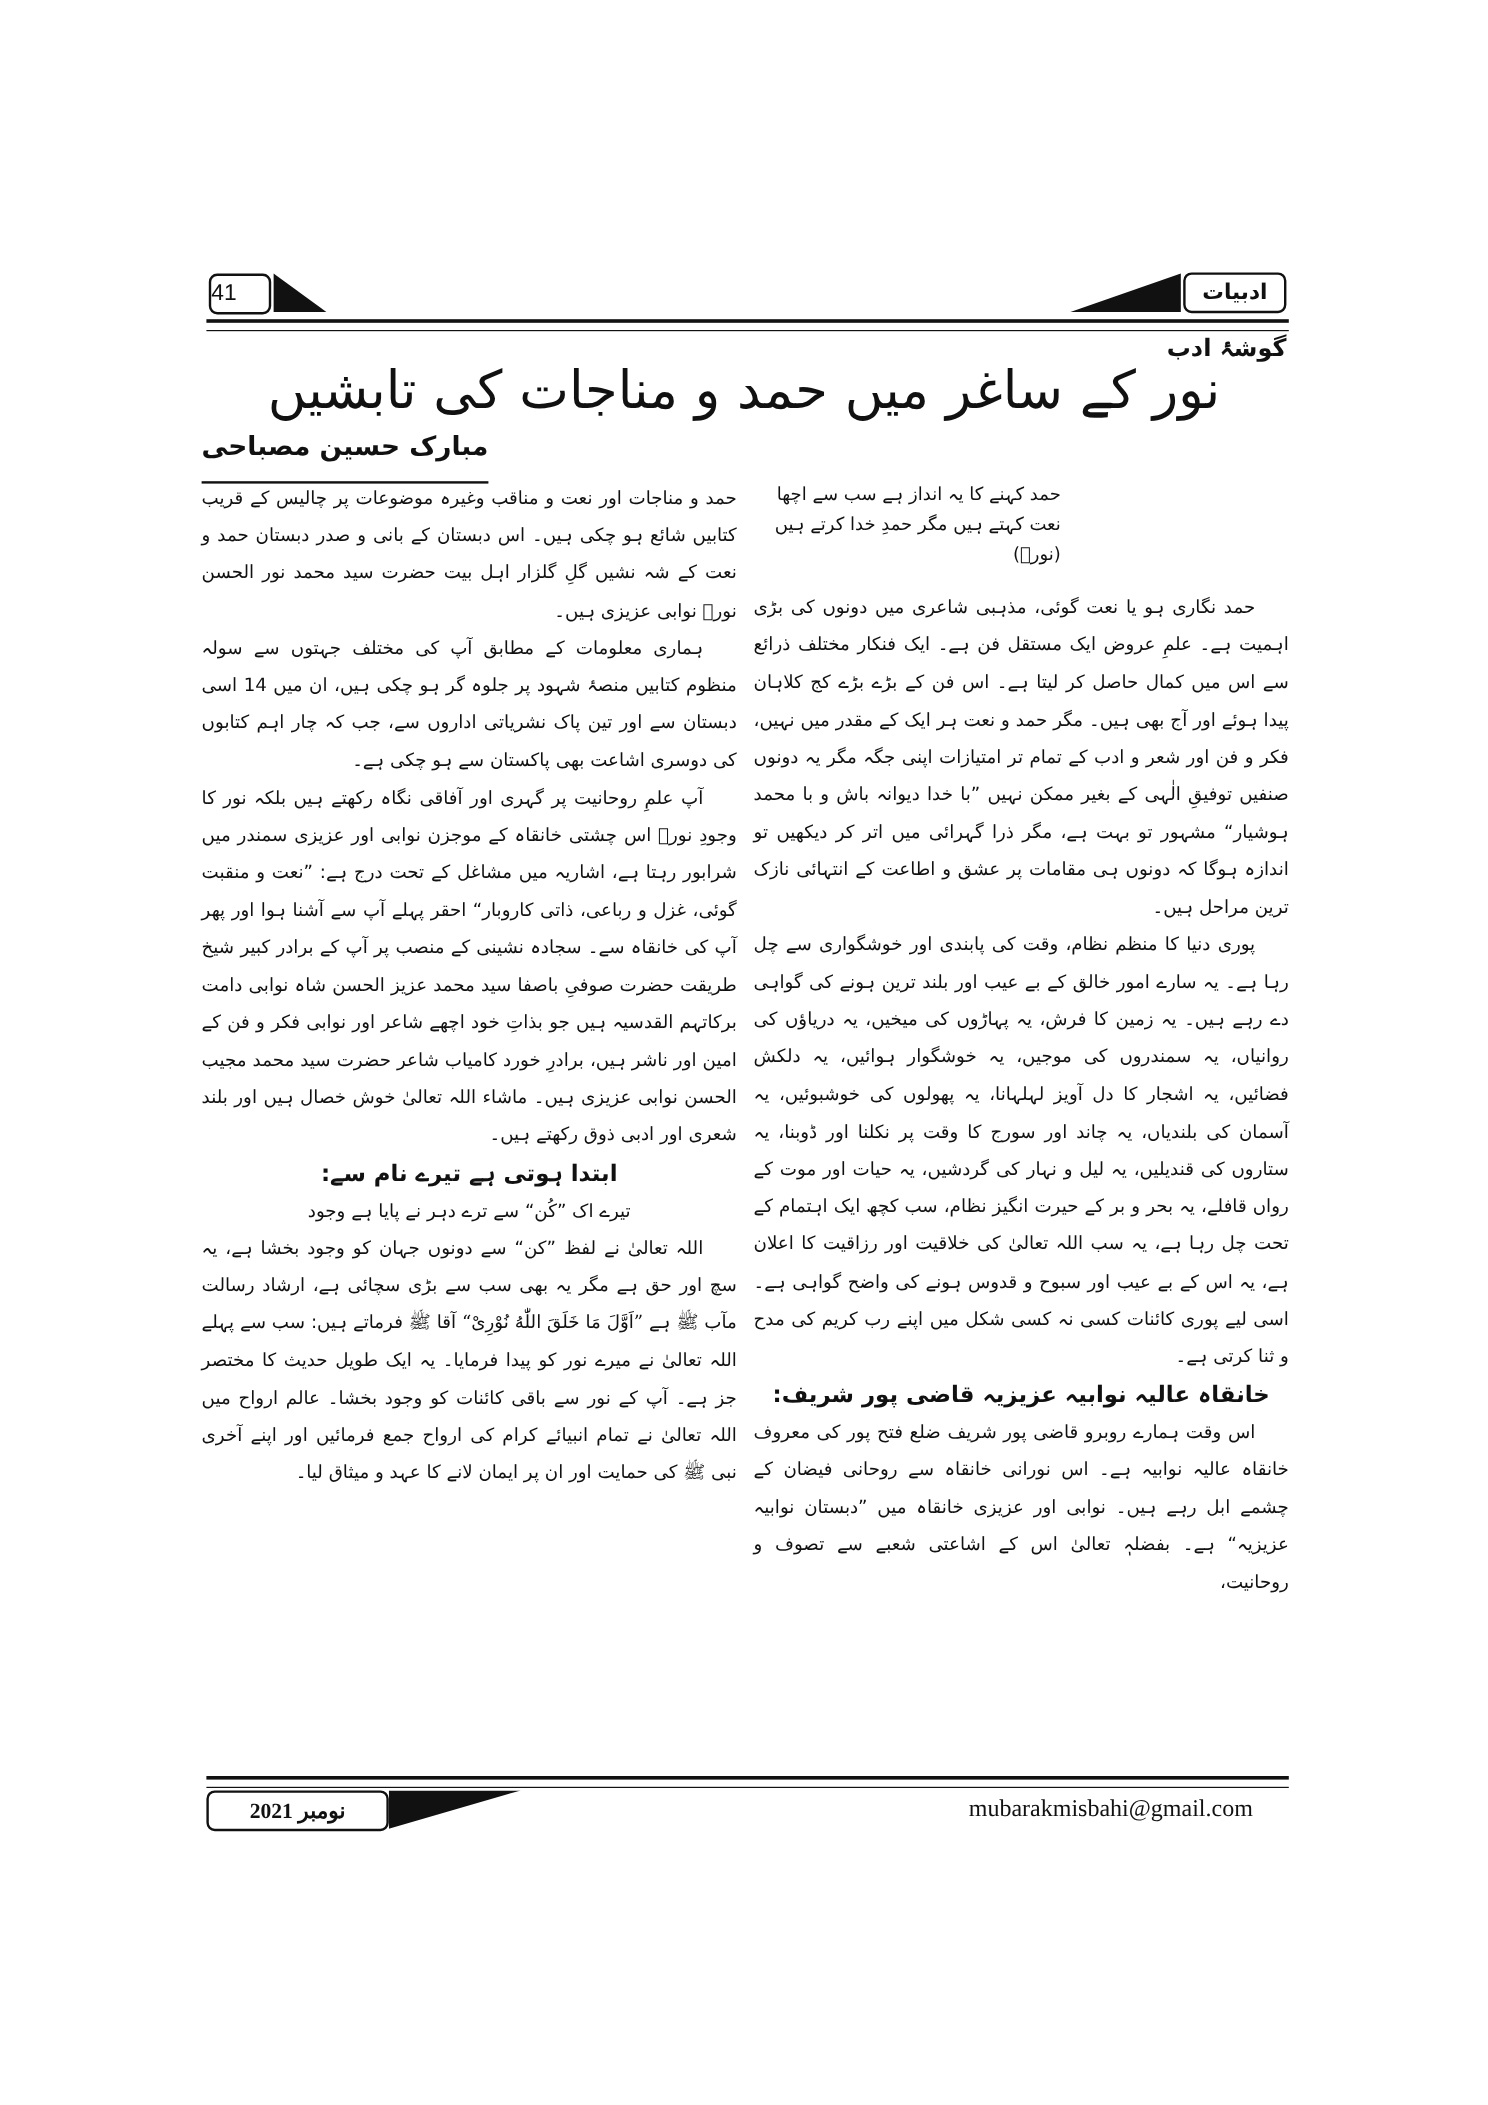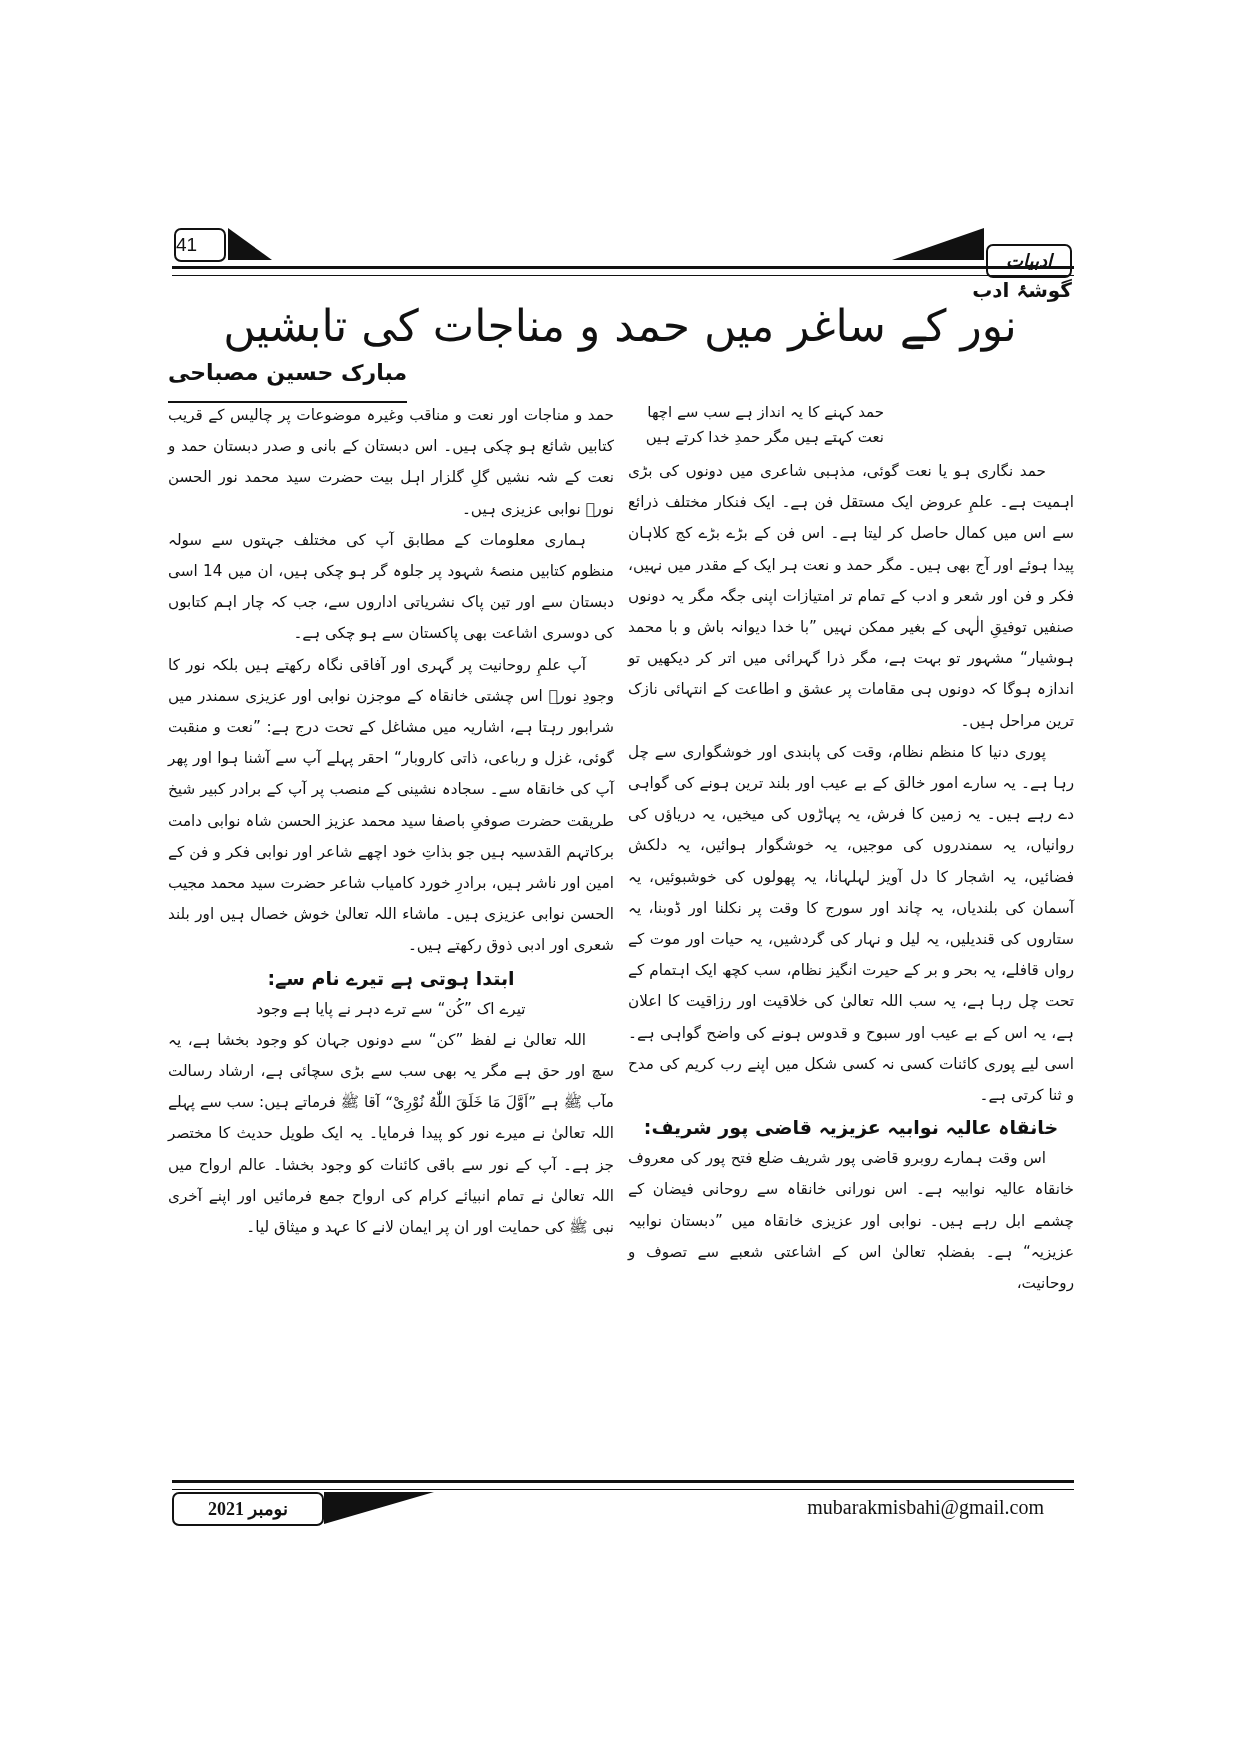--- a/index.html
+++ b/index.html
@@ -6,40 +6,40 @@
   body { width: 1240px; height: 1754px; position: relative; overflow: hidden;
          font-family: "DejaVu Sans", sans-serif; color: #111; }
   .page { position: absolute; left: 0; top: 0; width: 1240px; height: 1754px; }
 
   
   .hdr { position: absolute; top: 226px; left: 172px; width: 902px; height: 40px; }
   .pagebox { position: absolute; left: 2px; top: 2px; width: 48px; height: 30px;
              border: 2px solid #111; border-radius: 7px; font-family: "Liberation Sans", sans-serif;
              font-size: 19px; line-height: 30px; text-align: left; }
   .hdr svg { position: absolute; left: 0; top: 0; }
-  .sectionbox { position: absolute; right: 2px; top: 18px; width: 82px; height: 30px;
+  .sectionbox { position: absolute; right: 2px; top: 1px; width: 82px; height: 30px;
                 border: 2px solid #111; border-radius: 7px; font-size: 18px; font-weight: bold;
-                line-height: 30px; text-align: center; direction: rtl; letter-spacing: 2px; font-style: italic; }
+                line-height: 30px; text-align: center; direction: rtl; letter-spacing: 2px; }
   .rule-double { position: absolute; left: 172px; width: 902px; height: 6px;
                  border-top: 3px solid #111; border-bottom: 1px solid #111; }
 
   .corner { position: absolute; right: 168px; top: 278px; font-size: 20px; font-weight: bold; direction: rtl; margin-left: 44px; }
   .title { position: absolute; left: 200px; width: 840px; top: 296px; text-align: center;
            font-family: "DejaVu Serif", serif; font-size: 44px; direction: rtl; line-height: 60px; }
   .byline { position: absolute; left: 168px; top: 360px; font-size: 22px; font-weight: bold;
             direction: rtl; border-bottom: 2px solid #111; padding-bottom: 16px; }
 
   .col { position: absolute; direction: rtl; text-align: justify; font-family: "DejaVu Sans", sans-serif;
          font-size: 15.2px; line-height: 31.2px; }
   .col-right { left: 628px; width: 446px; top: 400px; }
   .col-left { left: 168px; width: 446px; top: 400px; }
   .col p { margin: 0; text-indent: 0; }
   .col p.indent { text-indent: 28px; }
   .verse { text-align: right; padding-right: 190px; font-size: 15px; line-height: 25px; }
-  .verse-block { margin-bottom: 6px; }
+  .verse-block { margin-bottom: 16px; }
   .subhead { text-align: center; font-weight: bold; font-size: 19px; line-height: 32px; }
   .couplet { text-align: center; }
   .arabic { font-family: "DejaVu Serif", serif; }
 
   
   .ftr-rule { top: 1480px; }
   .yearbox { position: absolute; left: 172px; top: 1492px; width: 148px; height: 30px;
              border: 2px solid #111; border-radius: 7px; text-align: center; line-height: 30px;
              font-size: 18px; font-weight: bold; direction: rtl; font-family: "Liberation Serif", serif; }
   .email { position: absolute; right: 196px; top: 1496px; font-family: "Liberation Serif", serif;
@@ -61,20 +61,21 @@
   <div class="rule-double" style="top:266px;"></div>
 
   <div class="corner">گوشۂ ادب</div>
   <div class="title">نور کے ساغر میں حمد و مناجات کی تابشیں</div>
   <div class="byline">مبارک حسین مصباحی</div>
 
   <div class="col col-right">
     <div class="verse-block">
       <div class="verse">حمد کہنے کا یہ انداز ہے سب سے اچھا</div>
       <div class="verse">نعت کہتے ہیں مگر حمدِ خدا کرتے ہیں</div>
+      <div class="verse">(نورؔ)</div>
     </div>
     <p class="indent">حمد نگاری ہو یا نعت گوئی، مذہبی شاعری میں دونوں کی بڑی اہمیت ہے۔ علمِ عروض ایک مستقل فن ہے۔ ایک فنکار مختلف ذرائع سے اس میں کمال حاصل کر لیتا ہے۔ اس فن کے بڑے بڑے کج کلاہان پیدا ہوئے اور آج بھی ہیں۔ مگر حمد و نعت ہر ایک کے مقدر میں نہیں، فکر و فن اور شعر و ادب کے تمام تر امتیازات اپنی جگہ مگر یہ دونوں صنفیں توفیقِ الٰہی کے بغیر ممکن نہیں ”با خدا دیوانہ باش و با محمد ہوشیار“ مشہور تو بہت ہے، مگر ذرا گہرائی میں اتر کر دیکھیں تو اندازہ ہوگا کہ دونوں ہی مقامات پر عشق و اطاعت کے انتہائی نازک ترین مراحل ہیں۔</p>
     <p class="indent">پوری دنیا کا منظم نظام، وقت کی پابندی اور خوشگواری سے چل رہا ہے۔ یہ سارے امور خالق کے بے عیب اور بلند ترین ہونے کی گواہی دے رہے ہیں۔ یہ زمین کا فرش، یہ پہاڑوں کی میخیں، یہ دریاؤں کی روانیاں، یہ سمندروں کی موجیں، یہ خوشگوار ہوائیں، یہ دلکش فضائیں، یہ اشجار کا دل آویز لہلہانا، یہ پھولوں کی خوشبوئیں، یہ آسمان کی بلندیاں، یہ چاند اور سورج کا وقت پر نکلنا اور ڈوبنا، یہ ستاروں کی قندیلیں، یہ لیل و نہار کی گردشیں، یہ حیات اور موت کے رواں قافلے، یہ بحر و بر کے حیرت انگیز نظام، سب کچھ ایک اہتمام کے تحت چل رہا ہے، یہ سب اللہ تعالیٰ کی خلاقیت اور رزاقیت کا اعلان ہے، یہ اس کے بے عیب اور سبوح و قدوس ہونے کی واضح گواہی ہے۔ اسی لیے پوری کائنات کسی نہ کسی شکل میں اپنے رب کریم کی مدح و ثنا کرتی ہے۔</p>
     <div class="subhead">خانقاہ عالیہ نوابیہ عزیزیہ قاضی پور شریف:</div>
     <p class="indent">اس وقت ہمارے روبرو قاضی پور شریف ضلع فتح پور کی معروف خانقاہ عالیہ نوابیہ ہے۔ اس نورانی خانقاہ سے روحانی فیضان کے چشمے ابل رہے ہیں۔ نوابی اور عزیزی خانقاہ میں ”دبستان نوابیہ عزیزیہ“ ہے۔ بفضلہٖ تعالیٰ اس کے اشاعتی شعبے سے تصوف و روحانیت،</p>
   </div>
 
   <div class="col col-left">
     <p>حمد و مناجات اور نعت و مناقب وغیرہ موضوعات پر چالیس کے قریب کتابیں شائع ہو چکی ہیں۔ اس دبستان کے بانی و صدر دبستان حمد و نعت کے شہ نشیں گلِ گلزار اہل بیت حضرت سید محمد نور الحسن نورؔ نوابی عزیزی ہیں۔</p>
     <p class="indent">ہماری معلومات کے مطابق آپ کی مختلف جہتوں سے سولہ منظوم کتابیں منصۂ شہود پر جلوہ گر ہو چکی ہیں، ان میں 14 اسی دبستان سے اور تین پاک نشریاتی اداروں سے، جب کہ چار اہم کتابوں کی دوسری اشاعت بھی پاکستان سے ہو چکی ہے۔</p>

